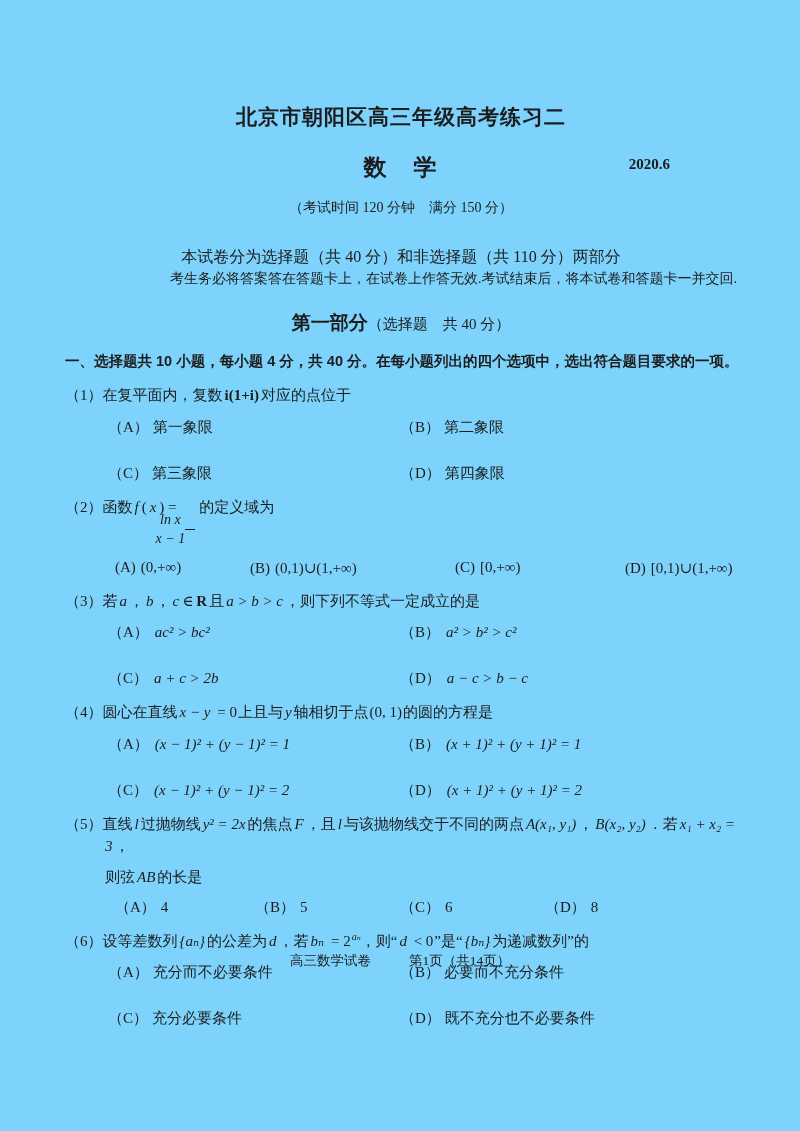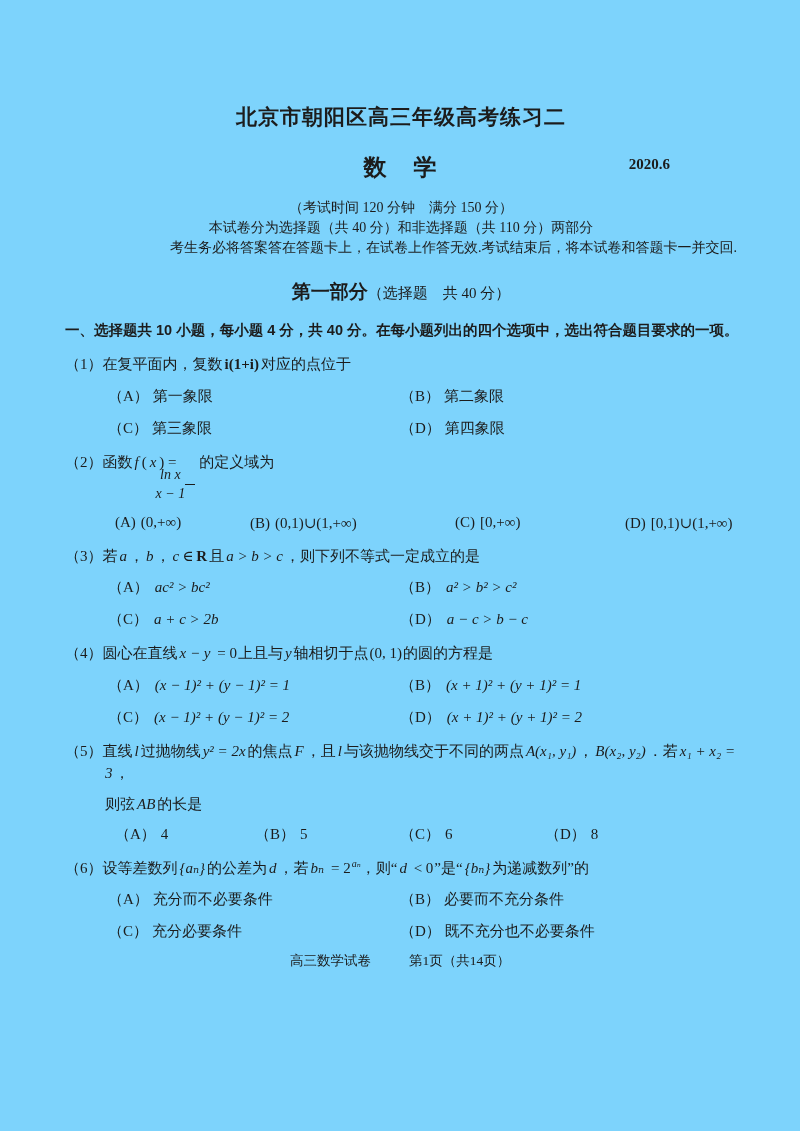--- a/index.html
+++ b/index.html
@@ -19,42 +19,42 @@
     font-family:"Liberation Sans","DejaVu Sans",sans-serif;
     letter-spacing:1px;
   }
   .subject-row{ position:relative; text-align:center; margin-top:21px; height:26px; }
   .subject{
     font-size:23px; font-weight:bold; letter-spacing:2px;
     font-family:"Liberation Sans","DejaVu Sans",sans-serif;
   }
   .exam-date{ position:absolute; right:67px; top:4px; font-size:15px; font-weight:bold; letter-spacing:0; }
   .exam-info{ text-align:center; margin-top:21px; font-size:14px; }
-  .parts-info{ text-align:center; margin-top:2px; font-size:14px; }
+  .parts-info{ text-align:center; margin-top:30px; font-size:16px; }
   .notice{ text-align:right; margin-top:2px; font-size:14px; white-space:nowrap; }
   
   .section-head{ text-align:center; margin-top:22px; }
   .section-title{
     font-size:19px; font-weight:bold;
     font-family:"Liberation Sans","DejaVu Sans",sans-serif;
   }
   .section-subtitle{ font-size:15px; }
   .directions{
     margin-top:16px; font-size:14.5px; font-weight:bold;
     font-family:"Liberation Sans","DejaVu Sans",sans-serif;
     white-space:nowrap;
   }
   
   #questions{ margin-top:14px; }
   .question{ margin-top:14px; }
   .q-stem{ font-size:15px; padding-left:40px; text-indent:-40px; line-height:1.45; }
   .q-stem2{ font-size:15px; padding-left:40px; margin-top:10px; }
   .q-num{ letter-spacing:0; }
   .q-options{ margin-top:11px; font-size:15px; }
-  .opts-2col{ display:grid; grid-template-columns:292px 1fr; row-gap:13px; padding-left:43px; }
+  .opts-2col{ display:grid; grid-template-columns:292px 1fr; row-gap:27px; padding-left:43px; }
   .opts-tall{ }
   .opts-4col-a{ display:grid; grid-template-columns:135px 205px 170px 1fr; padding-left:50px; }
   .opts-4col-b{ display:grid; grid-template-columns:140px 145px 145px 1fr; padding-left:50px; }
   .opt{ white-space:nowrap; }
   .opt-label{ margin-right:4px; }
   
   .mi{ font-style:italic; margin:0 2px; }
   .mr{ font-style:normal; margin:0 1px; }
   .mb{ font-style:normal; font-weight:bold; margin:0 2px; }
   sup.msup{ font-style:italic; font-size:10px; vertical-align:super; line-height:0; }

